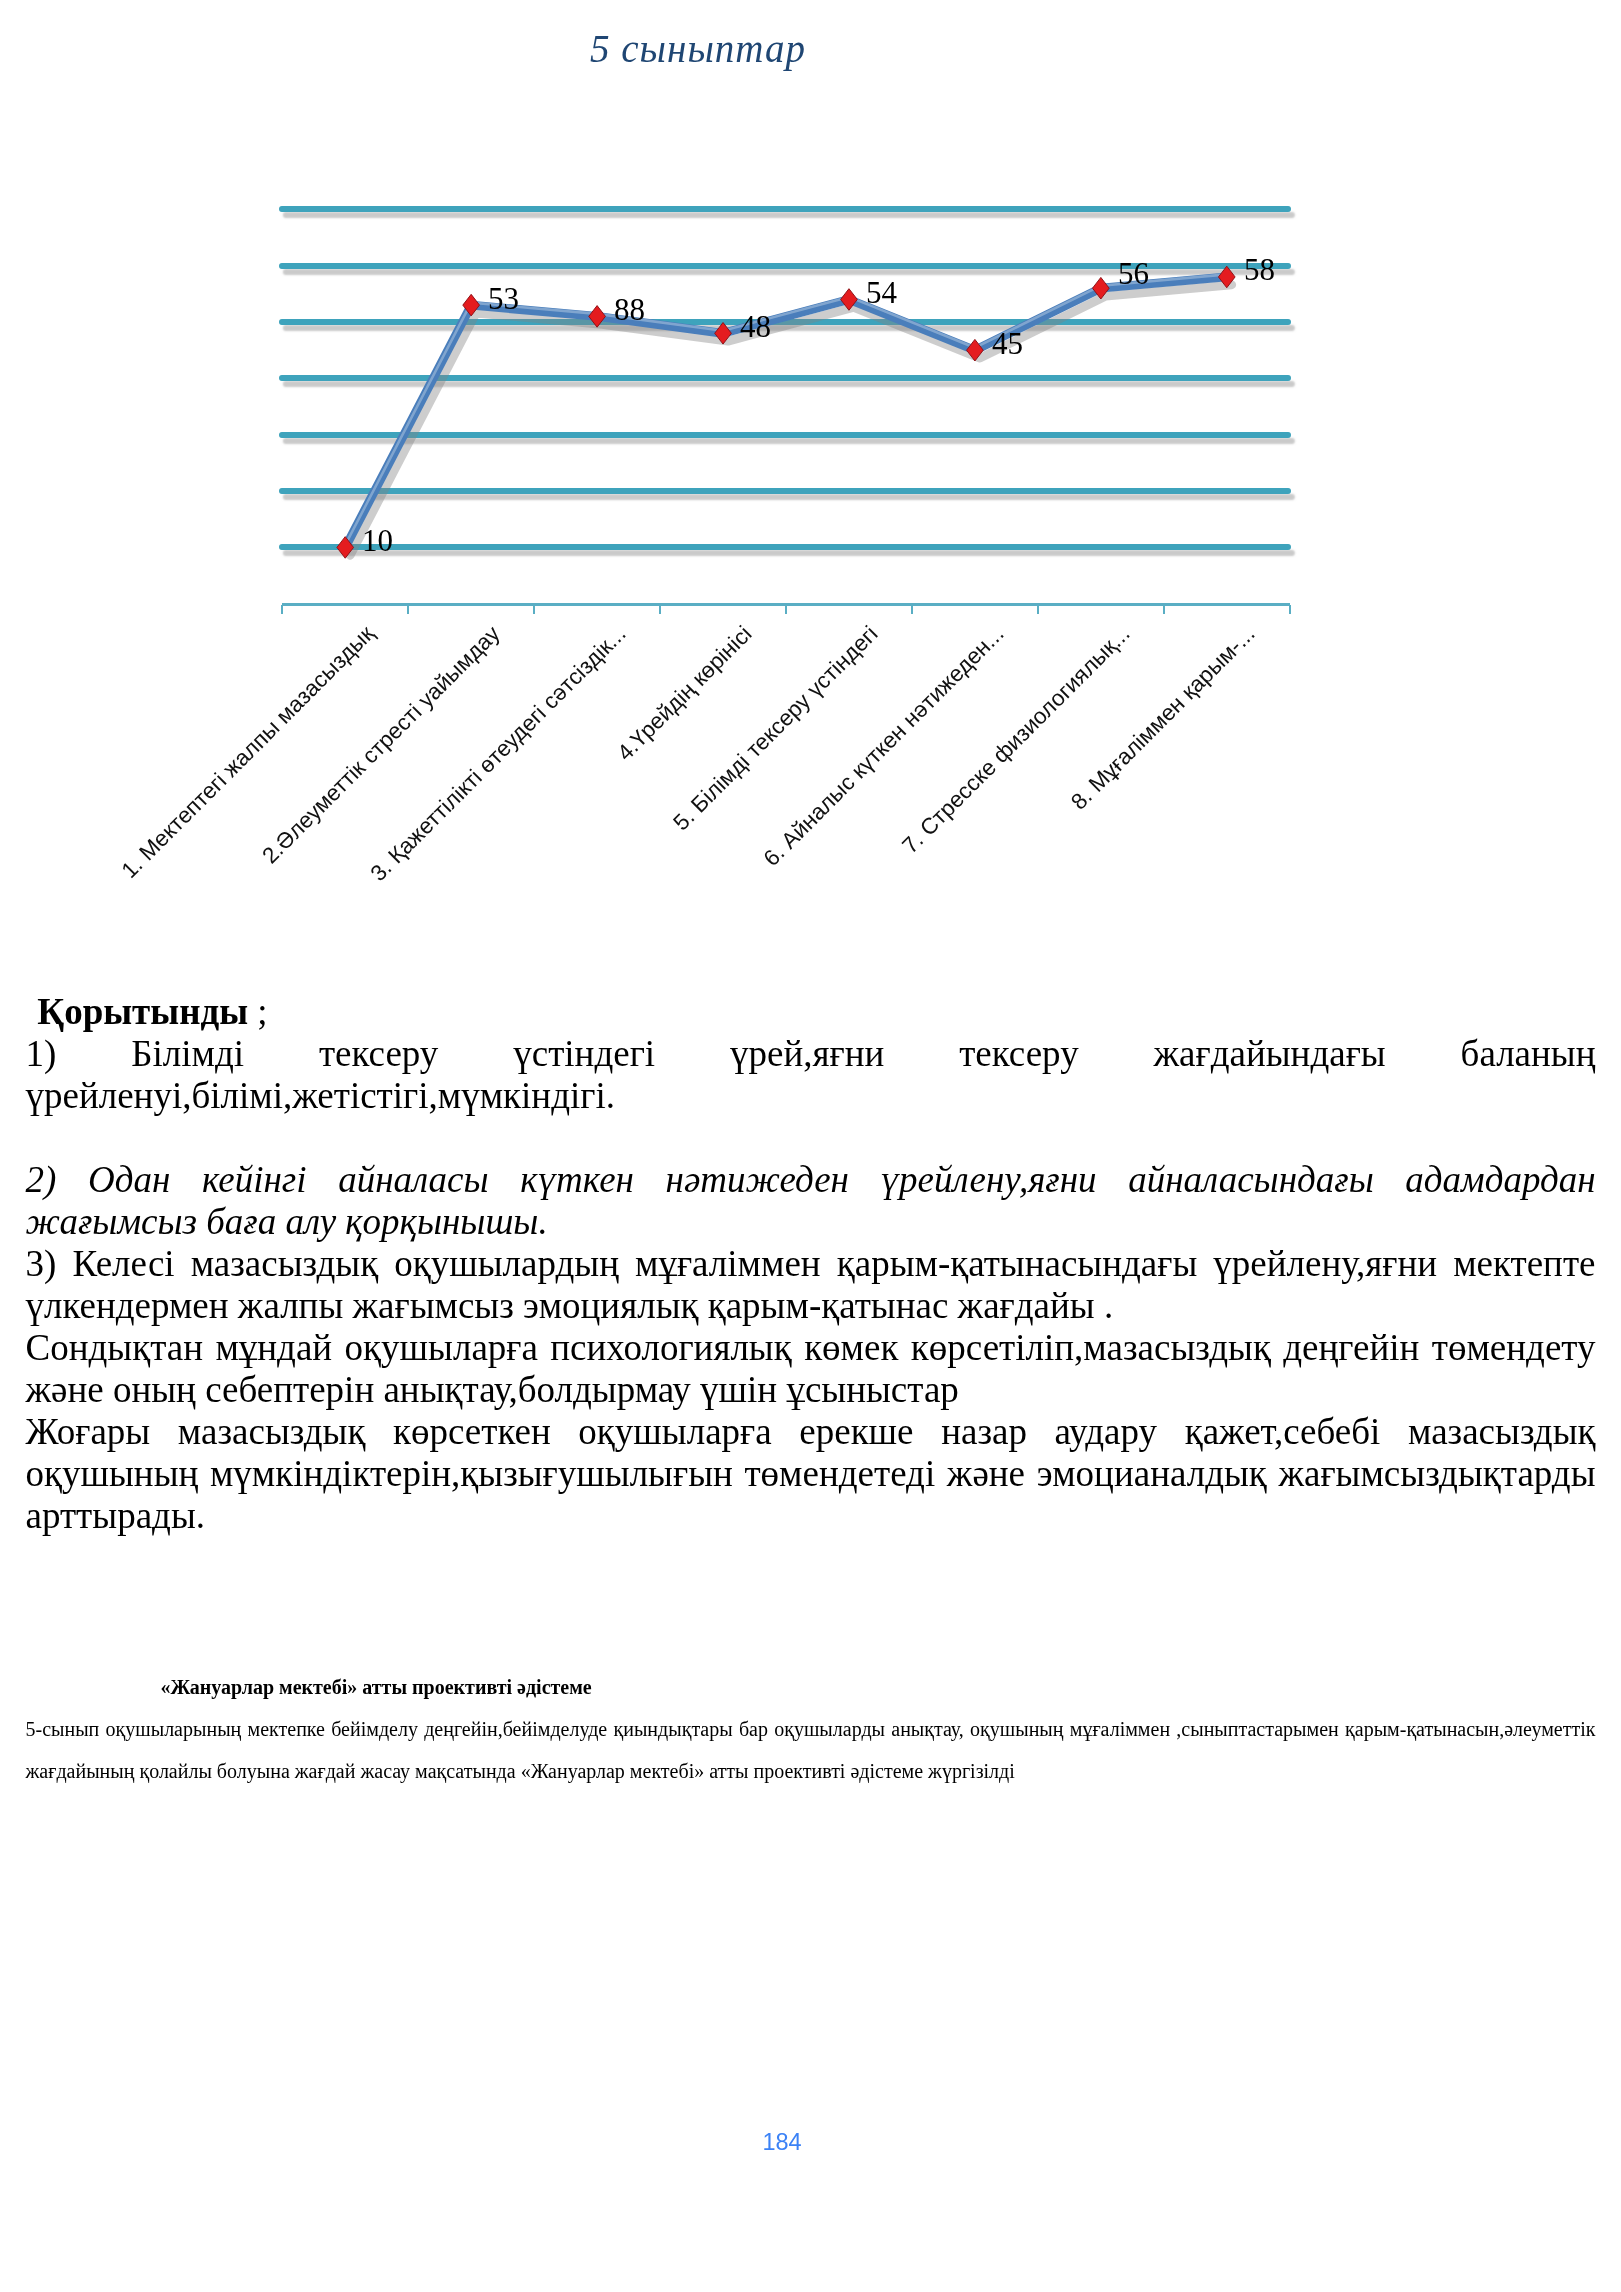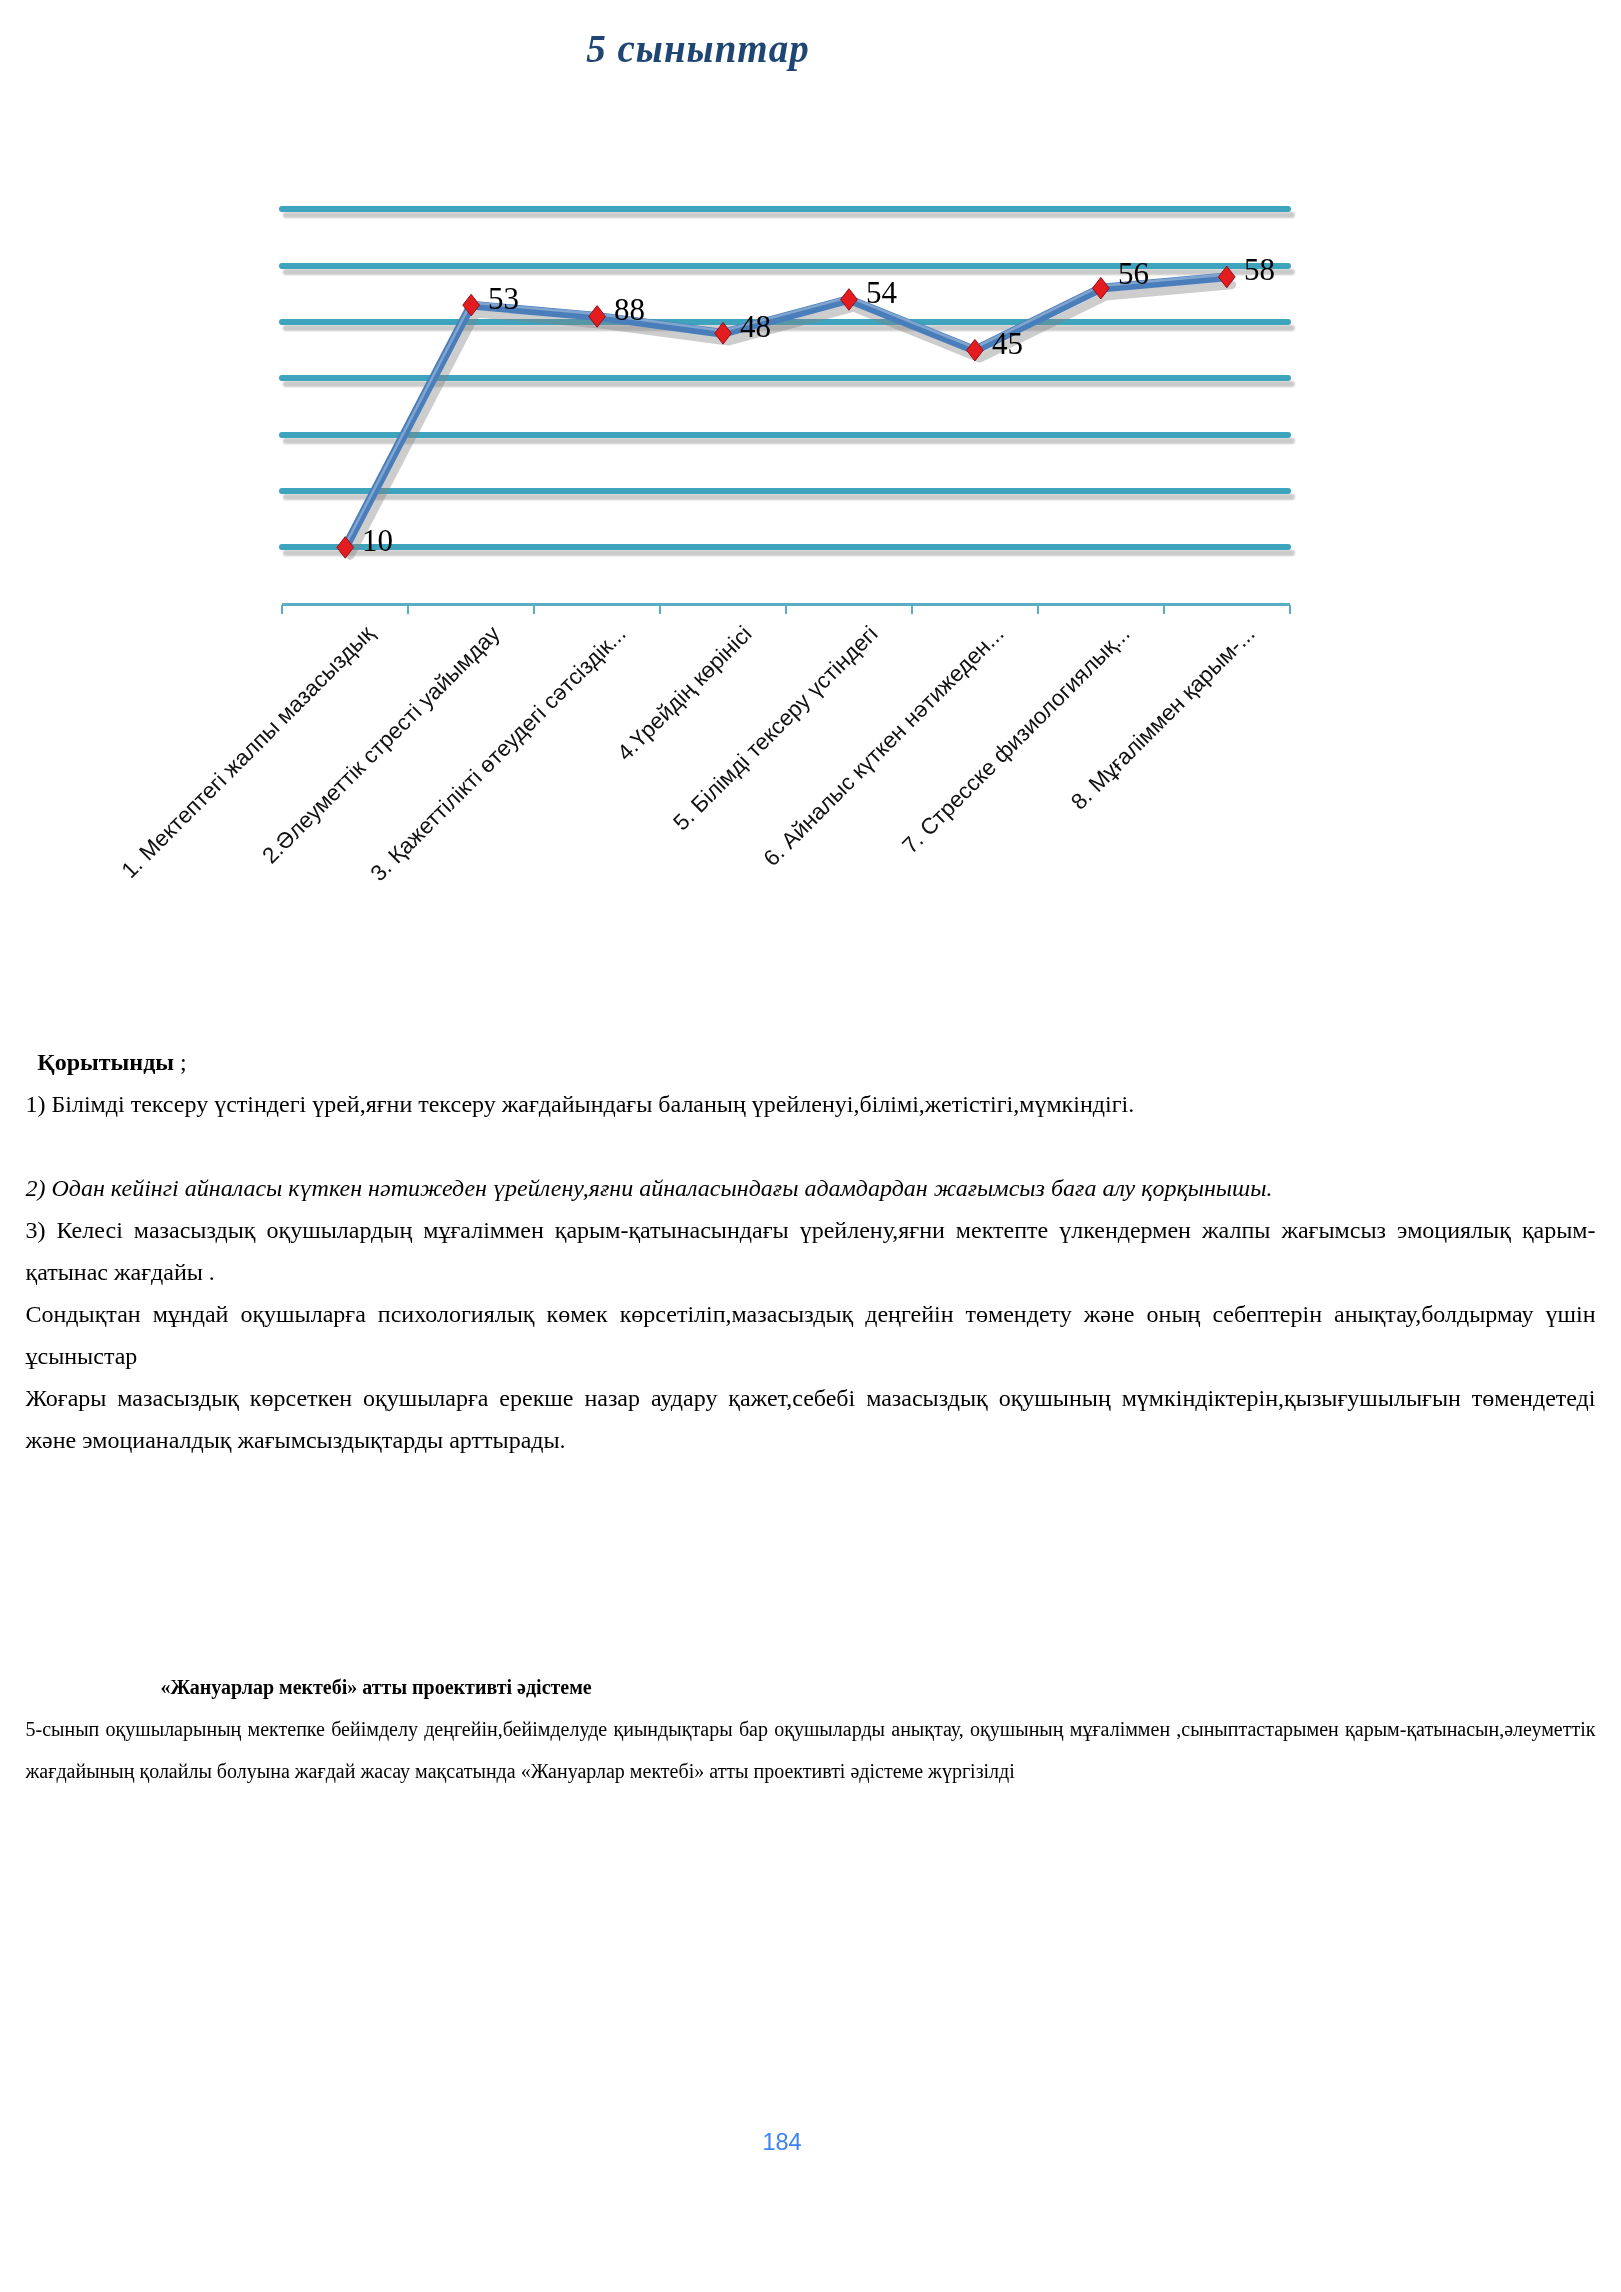--- a/index.html
+++ b/index.html
@@ -1,38 +1,38 @@
 <!DOCTYPE html>
 <html><head>
 <meta charset="utf-8">
 <style>
   html,body{margin:0;padding:0;background:#ffffff;}
   body{width:1621px;height:2293px;position:relative;font-family:"Liberation Serif",serif;color:#000;}
   .page{position:absolute;inset:0;overflow:hidden;}
 
   
   .doc-title{position:absolute;top:25.5px;left:0;width:1396px;text-align:center;
-    font-family:"Liberation Serif",serif;font-style:italic;font-weight:bold;
+    font-family:"Liberation Serif",serif;font-style:italic;font-weight:normal;
     font-size:39px;color:#1f4673;letter-spacing:1px;}
 
   
   .chart{position:absolute;left:0;top:0;width:1621px;height:990px;}
   .gridline{position:absolute;height:5.9px;border-radius:2.9px;background:#3ea3bc;
     box-shadow:3.9px 5.9px 2px rgba(150,150,150,0.5);}
   .series-svg{position:absolute;left:0;top:0;}
   .x-axis{position:absolute;height:2.9px;background:#5aaec4;}
   .x-tick{position:absolute;width:2px;height:8.8px;background:#5aaec4;}
   .xlabel{position:absolute;width:637px;text-align:right;white-space:nowrap;
     font-family:"Liberation Sans",sans-serif;font-size:22.5px;color:#111;
     transform:rotate(-45deg);transform-origin:100% 0%;}
   .dlabel{position:absolute;font-family:"Liberation Serif",serif;font-size:31px;color:#000;}
 
   
-  .conclusion{position:absolute;left:25.5px;top:1041px;width:1570px;
-    font-size:24px;line-height:42px;text-align:justify;}
+  .conclusion{position:absolute;left:25.5px;top:991px;width:1570px;
+    font-size:37px;line-height:42px;text-align:justify;}
   .conclusion p{margin:0;}
   .c-heading{padding-left:11.8px;text-align:left;}
   .gap-before{margin-top:42px !important;font-style:italic;}
 
   
   .method{position:absolute;left:25.5px;top:1666px;width:1570px;font-size:20px;line-height:42px;}
   .method-heading{font-weight:bold;padding-left:135px;margin:0;}
   .method p.body{margin:0;text-align:justify;}
 
   

